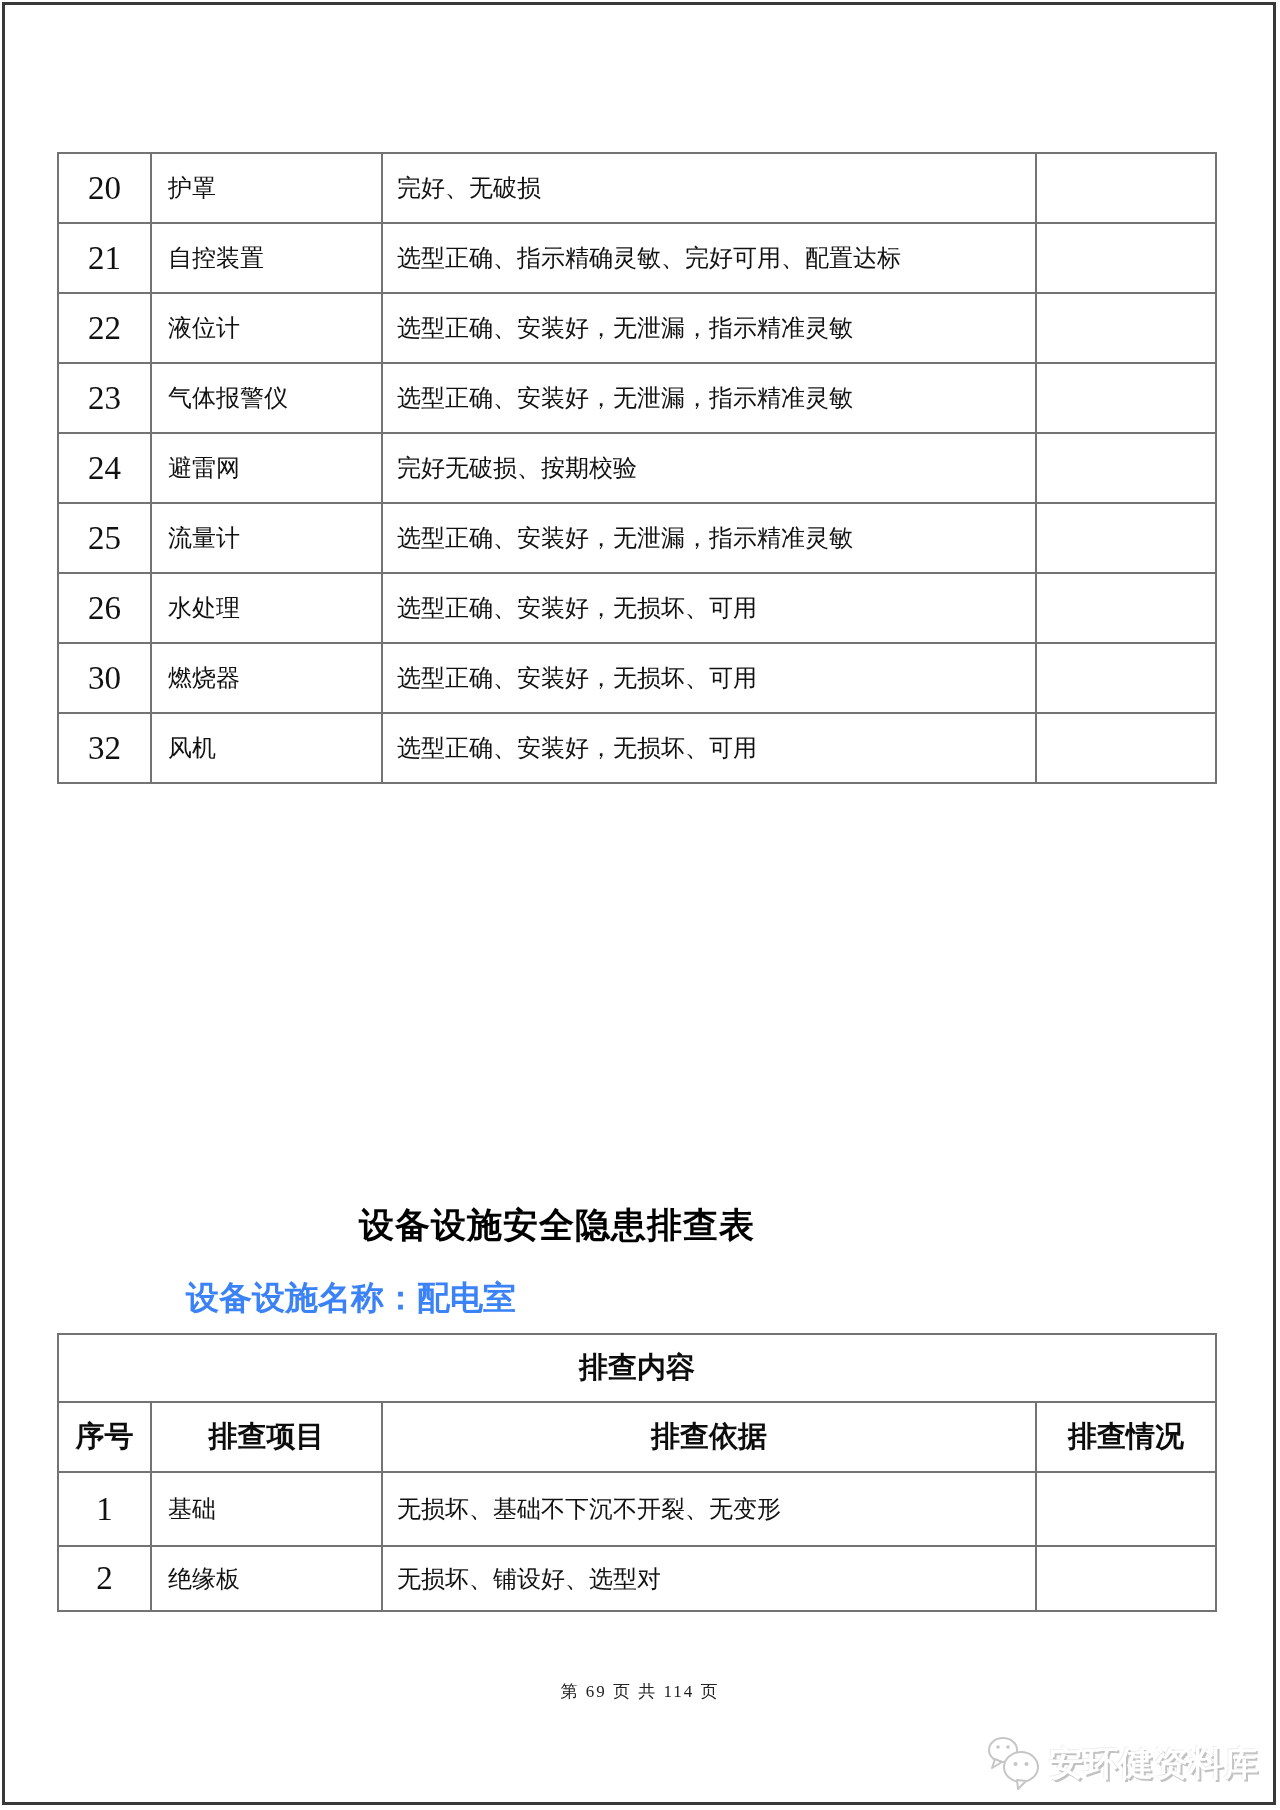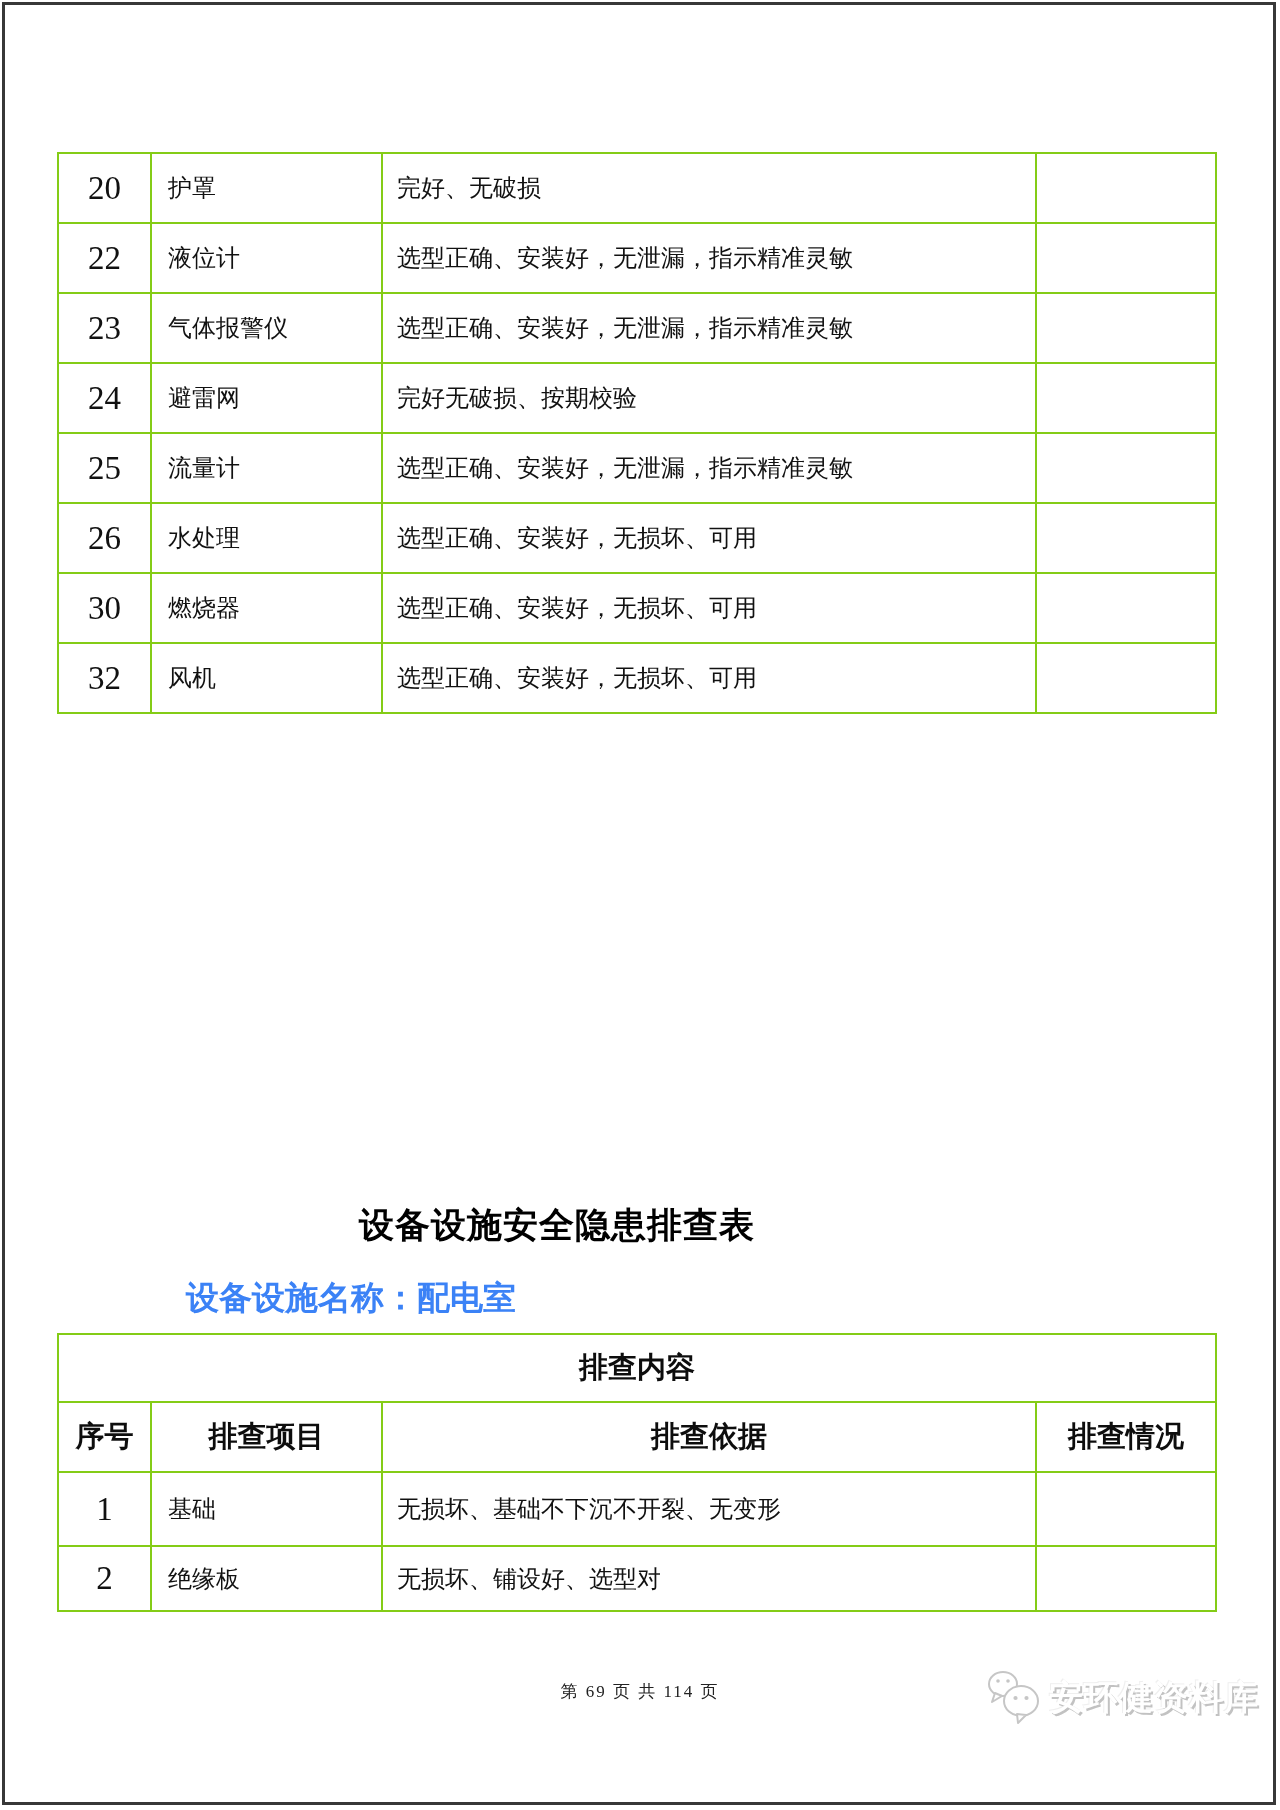--- a/index.html
+++ b/index.html
@@ -18,21 +18,21 @@
     pointer-events:none;
   }
   table.sheet{
     position:absolute;
     left:57px;
     width:1158px;
     border-collapse:collapse;
     table-layout:fixed;
   }
   table.sheet td, table.sheet th{
-    border:2px solid #84cc16;
+    border:2px solid #737373;
     vertical-align:middle;
     overflow:hidden;
   }
   #t1{top:152px;}
   #t2{top:1333px;}
   col.c1{width:93px;}
   col.c2{width:231px;}
   col.c3{width:654px;}
   col.c4{width:180px;}
   td.c-no{
@@ -81,21 +81,21 @@
     position:absolute;
     left:0;top:1680px;
     width:1280px;
     text-align:center;
     font-size:17px;
     color:#222;
     letter-spacing:2px;
   }
   .watermark{
     position:absolute;
-    left:983px;top:1667px;
+    left:983px;top:1733px;
     display:flex;
     align-items:center;
   }
   .watermark .wm-icon{
     width:62px;height:62px;
     flex:0 0 auto;
   }
   .watermark .wm-text{
     font-family:"Liberation Sans", sans-serif;
     font-weight:bold;
@@ -119,20 +119,26 @@
         <col class="c1">
         <col class="c2">
         <col class="c3">
         <col class="c4">
       </colgroup>
     <tbody>
         <tr>
           <td class="c-no">20</td>
           <td class="c-item">护罩</td>
           <td class="c-basis">完好、无破损</td>
+          <td class="c-status"></td>
+        </tr>
+        <tr>
+          <td class="c-no">21</td>
+          <td class="c-item">自控装置</td>
+          <td class="c-basis">选型正确、指示精确灵敏、完好可用、配置达标</td>
           <td class="c-status"></td>
         </tr>
         <tr>
           <td class="c-no">22</td>
           <td class="c-item">液位计</td>
           <td class="c-basis">选型正确、安装好，无泄漏，指示精准灵敏</td>
           <td class="c-status"></td>
         </tr>
         <tr>
           <td class="c-no">23</td>

